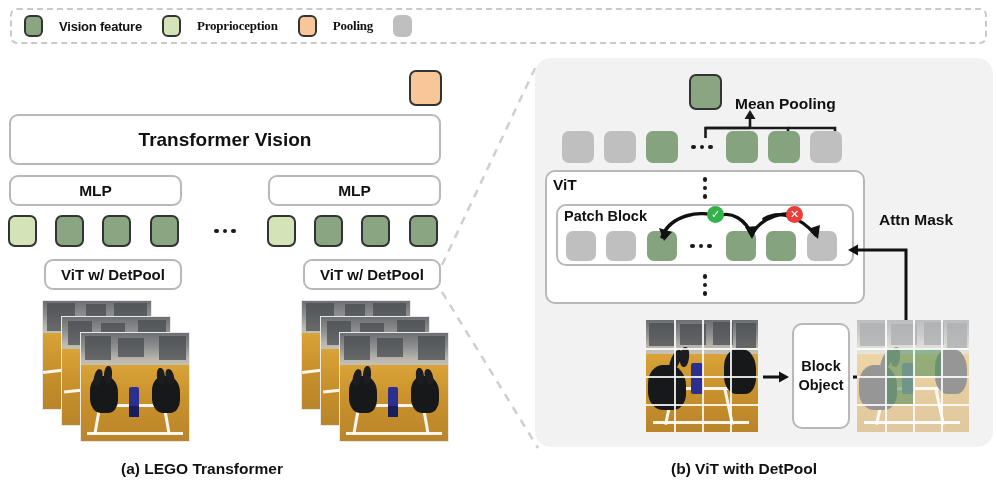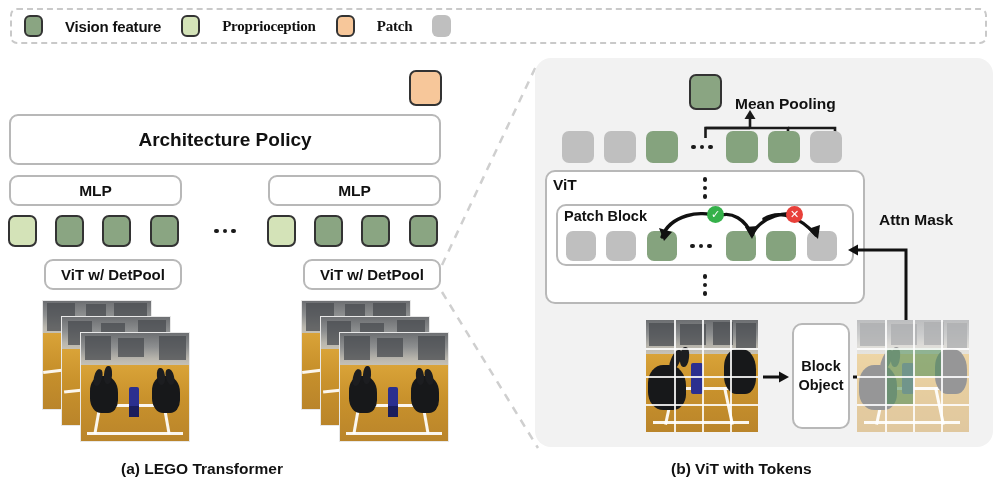--- a/index.html
+++ b/index.html
@@ -14,21 +14,21 @@
   #legend{
     left:10px;top:8px;width:977px;height:36px;
     border:2px dashed #c9c9c9;border-radius:7px;
     display:flex;align-items:center;box-sizing:border-box;
     padding:0 12px;
   }
   .legend-item{display:flex;align-items:center;}
   .legend-item + .legend-item{margin-left:20px;font-family:Liberation Serif, serif;}
   .lg-swatch{width:19px;height:22px;border-radius:6px;box-sizing:border-box;flex:none;}
   .lg-swatch.outlined{border:2.5px solid #333333;}
-  .lg-label{margin-left:22px;font-size:15px;font-weight:700;white-space:nowrap;letter-spacing:-.2px;}
+  .lg-label{margin-left:16px;font-size:13px;font-weight:700;white-space:nowrap;letter-spacing:-.2px;}
 
   
   .tok{border-radius:7px;box-sizing:border-box;}
   .tok.outlined{border:2.5px solid #333333;}
 
   
   .rbox{
     border:2.5px solid #b8b8b8;border-radius:9px;background:#ffffff;
     box-sizing:border-box;display:flex;align-items:center;justify-content:center;
     font-weight:700;
@@ -85,31 +85,31 @@
   <div class="legend-item">
     <span class="lg-swatch outlined" style="background:#8aa582"></span>
     <span class="lg-label">Vision feature</span>
   </div>
   <div class="legend-item">
     <span class="lg-swatch outlined" style="background:#d4e3b8"></span>
     <span class="lg-label">Proprioception</span>
   </div>
   <div class="legend-item">
     <span class="lg-swatch outlined" style="background:#f7c79a"></span>
-    <span class="lg-label">Patch</span>
+    <span class="lg-label">Pooling</span>
   </div>
   <div class="legend-item">
     <span class="lg-swatch" style="background:#bfbfbf"></span>
   </div>
 </div>
 
 <div class="abs tok outlined" style="left:409px;top:70px;width:33px;height:36px;background:#f7c79a;"></div>
 
 <div class="abs rbox" style="left:9px;top:114px;width:432px;height:51px;font-size:19px;">
-  <span>Architecture Policy</span>
+  <span>Transformer Vision</span>
 </div>
 
 <div class="abs rbox" style="left:9px;top:175px;width:173px;height:31px;font-size:15.5px;">
   <span>MLP</span>
 </div>
 <div class="abs rbox" style="left:268px;top:175px;width:173px;height:31px;font-size:15.5px;">
   <span>MLP</span>
 </div>
 
 <div class="abs tok outlined" style="left:8px;top:215px;width:29px;height:32px;background:#d4e3b8;"></div>
@@ -371,13 +371,13 @@
     <div class="gl" style="left:25%;top:0;width:2px;height:100%;"></div>
     <div class="gl" style="left:50%;top:0;width:2px;height:100%;"></div>
     <div class="gl" style="left:75%;top:0;width:2px;height:100%;"></div>
     <div class="gl" style="top:25%;left:0;height:2px;width:100%;"></div>
     <div class="gl" style="top:50%;left:0;height:2px;width:100%;"></div>
     <div class="gl" style="top:75%;left:0;height:2px;width:100%;"></div>
   </div>
 </div>
 
 <div class="abs caption" style="left:121px;top:460px;">(a) LEGO Transformer</div>
-<div class="abs caption" style="left:671px;top:460px;">(b) ViT with Tokens</div>
+<div class="abs caption" style="left:671px;top:460px;">(b) ViT with DetPool</div>
 
 </body></html>

